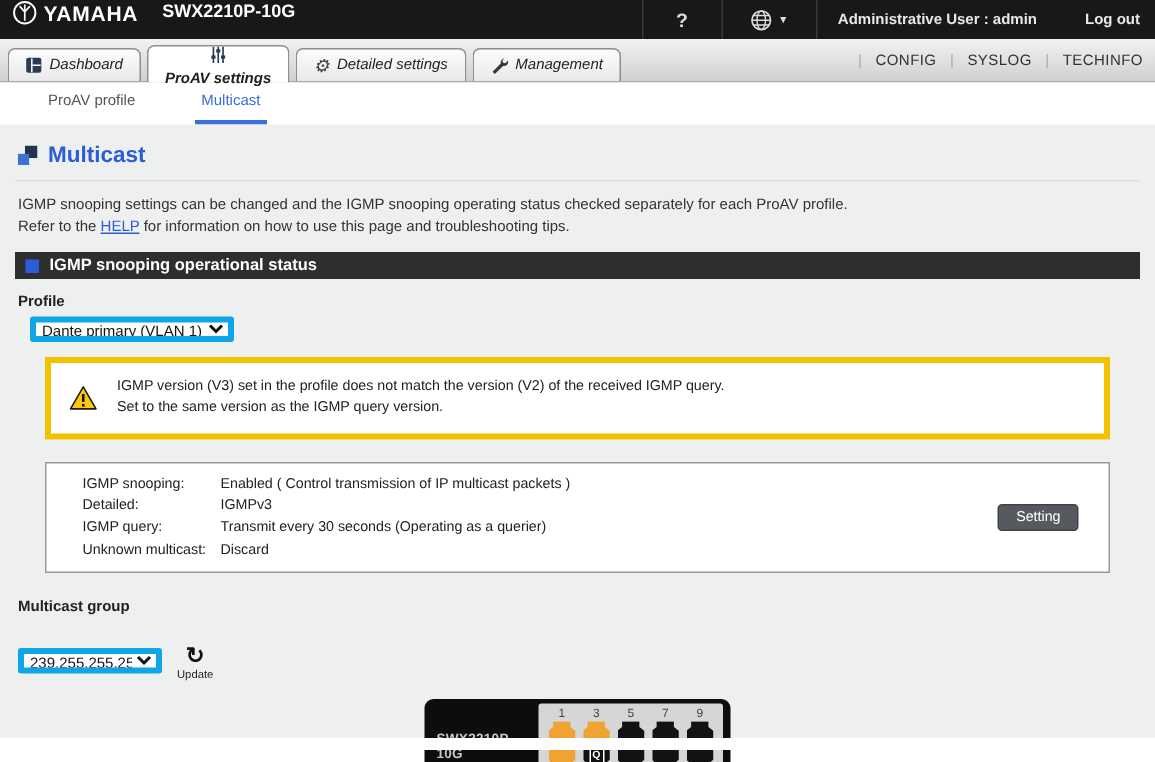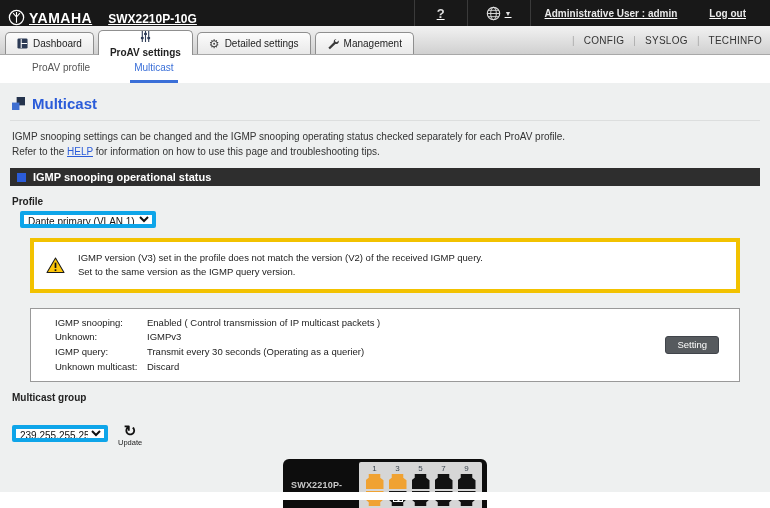--- a/index.html
+++ b/index.html
@@ -1,33 +1,33 @@
 <!DOCTYPE html>
 <html style="--report: #F0A232; --accent: #2B5CD9; --warn: #F2C200;"><head>
 <meta charset="utf-8">
 <style>
   * { margin:0; padding:0; box-sizing:border-box; }
   html,body { width:770px; height:508px; font-family:"Liberation Sans", sans-serif; background:#fff; overflow:hidden; }
 
   
-  .topbar { height:26px; background:#181818; display:flex; align-items:flex-end; color:#fff; padding:0 24px 0 8px;text-decoration:underline; }
+  .topbar { height:26px; background:#181818; display:flex; align-items:flex-start; color:#fff; padding:0 10px 0 8px; }
   .logo-wrap { display:flex; align-items:center; gap:4px; }
   .brand { font-size:14px; font-weight:bold; letter-spacing:.5px; }
   .model { font-size:12px; font-weight:bold; margin-left:16px; }
   .topbar-right { margin-left:auto; display:flex; align-items:center; height:100%; }
   .tb-sep { width:1px; height:100%; background:#3a3a3a; margin:0 14px; }
   .help-q { font-size:13px; font-weight:bold; color:#ddd; cursor:pointer; padding:0 8px; }
   .globe-group { display:flex; align-items:center; gap:4px; cursor:pointer; padding:0 4px; }
   .caret-down { font-size:7px; color:#ddd; }
   .user-label { font-size:10px; font-weight:bold; color:#e8e8e8; }
   .logout { font-size:10px; font-weight:bold; color:#e8e8e8; margin-left:32px; cursor:pointer; }
 
   
   .tabbar { height:29px; background:linear-gradient(#f2f2f2,#d0d0d0); border-bottom:1px solid #a8a8a8; display:flex; align-items:flex-end; padding:0 8px 0 5px; }
-  .tabs { display:flex; align-items:flex-end; gap:4px; height:100%; }
+  .tabs { display:flex; align-items:flex-end; gap:4px; height:100%;font-style:italic; }
   .tab { display:flex; align-items:center; gap:5px; border:1px solid #8f8f8f; border-bottom:none; border-radius:5px 5px 0 0; background:linear-gradient(#fcfcfc,#e9e9e9); height:22px; padding:0 11px; font-size:10px; color:#222; cursor:pointer; }
   .tab.active { background:#fff; height:25px; font-weight:bold; margin-bottom:-1px;flex-direction:column; }
   .tab .ticon { display:flex; align-items:center; }
   .gear-glyph { font-size:12px; color:#444; line-height:1; }
   .quick-links { margin-left:auto; display:flex; align-items:center; height:100%; font-size:10px; color:#333; }
   .ql-sep { color:#aaa; margin:0 9px; font-size:10px; }
   .ql { cursor:pointer; letter-spacing:.3px; }
 
   
   .subnav { height:28px; background:#fff; display:flex; align-items:center; padding-left:28px; gap:36px; }
@@ -44,21 +44,21 @@
   .section-bar { margin-top:9px; background:#2e2e2e; color:#fff; height:18px; display:flex; align-items:center; padding-left:7px; font-size:11px; font-weight:bold; }
   .section-bar .sq { width:9px; height:9px; background:var(--accent,#2b5cd9); margin-right:7px; }
 
   .profile-label, .mg-label { margin-top:10px; font-size:10px; font-weight:bold; color:#222; padding-left:2px; }
   select { font-size:10px; font-family:"Liberation Sans",sans-serif; height:17px; border:4px solid #0ea5e9; background:#fff; color:#111; border-radius:2px; }
   .profile-select { margin:4px 0 0 10px; width:136px; }
 
   .warn-box { margin:9px 20px 0 20px; border:4px solid var(--warn,#f2c200); background:#fff; padding:9px 12px; display:flex; align-items:center; gap:13px; }
   .warn-text { font-size:9.5px; color:#222; line-height:1.5; }
 
-  .info-box { margin:15px 20px 0 20px; border:1px solid #999; background:#fff; padding:7px 12px 7px 24px; position:relative; }
+  .info-box { margin:15px 20px 17px 20px; border:1px solid #999; background:#fff; padding:7px 12px 7px 24px; position:relative; }
   .info-row { display:grid; grid-template-columns:92px 1fr; font-size:9.5px; color:#222; line-height:1.55; }
   .setting-btn { position:absolute; right:20px; top:50%; transform:translateY(-50%); background:#565a5e; color:#fff; font-size:9.5px; padding:2px 11px 3px; border-radius:3px; border:1px solid #40444a; cursor:pointer; font-family:"Liberation Sans",sans-serif; }
 
   .mg-row { display:flex; align-items:flex-start; gap:10px; margin-top:22px; padding-left:2px; }
   .mg-select { width:96px; }
   .update-wrap { display:flex; flex-direction:column; align-items:center; cursor:pointer; margin-top:-2px; }
   .refresh-glyph { font-size:15px; font-weight:bold; color:#111; line-height:1; }
   .update-label { font-size:7.5px; color:#222; margin-top:0px; }
 
   
@@ -199,21 +199,21 @@
       <span>Set to the same version as the IGMP query version.</span>
     </div>
   </div>
 
   <div class="info-box">
     <div class="info-row">
       <span>IGMP snooping:</span>
       <span>Enabled ( Control transmission of IP multicast packets )</span>
     </div>
     <div class="info-row">
-      <span>Unknown:</span>
+      <span>Detailed:</span>
       <span>IGMPv3</span>
     </div>
     <div class="info-row">
       <span>IGMP query:</span>
       <span>Transmit every 30 seconds (Operating as a querier)</span>
     </div>
     <div class="info-row">
       <span>Unknown multicast:</span>
       <span>Discard</span>
     </div>

